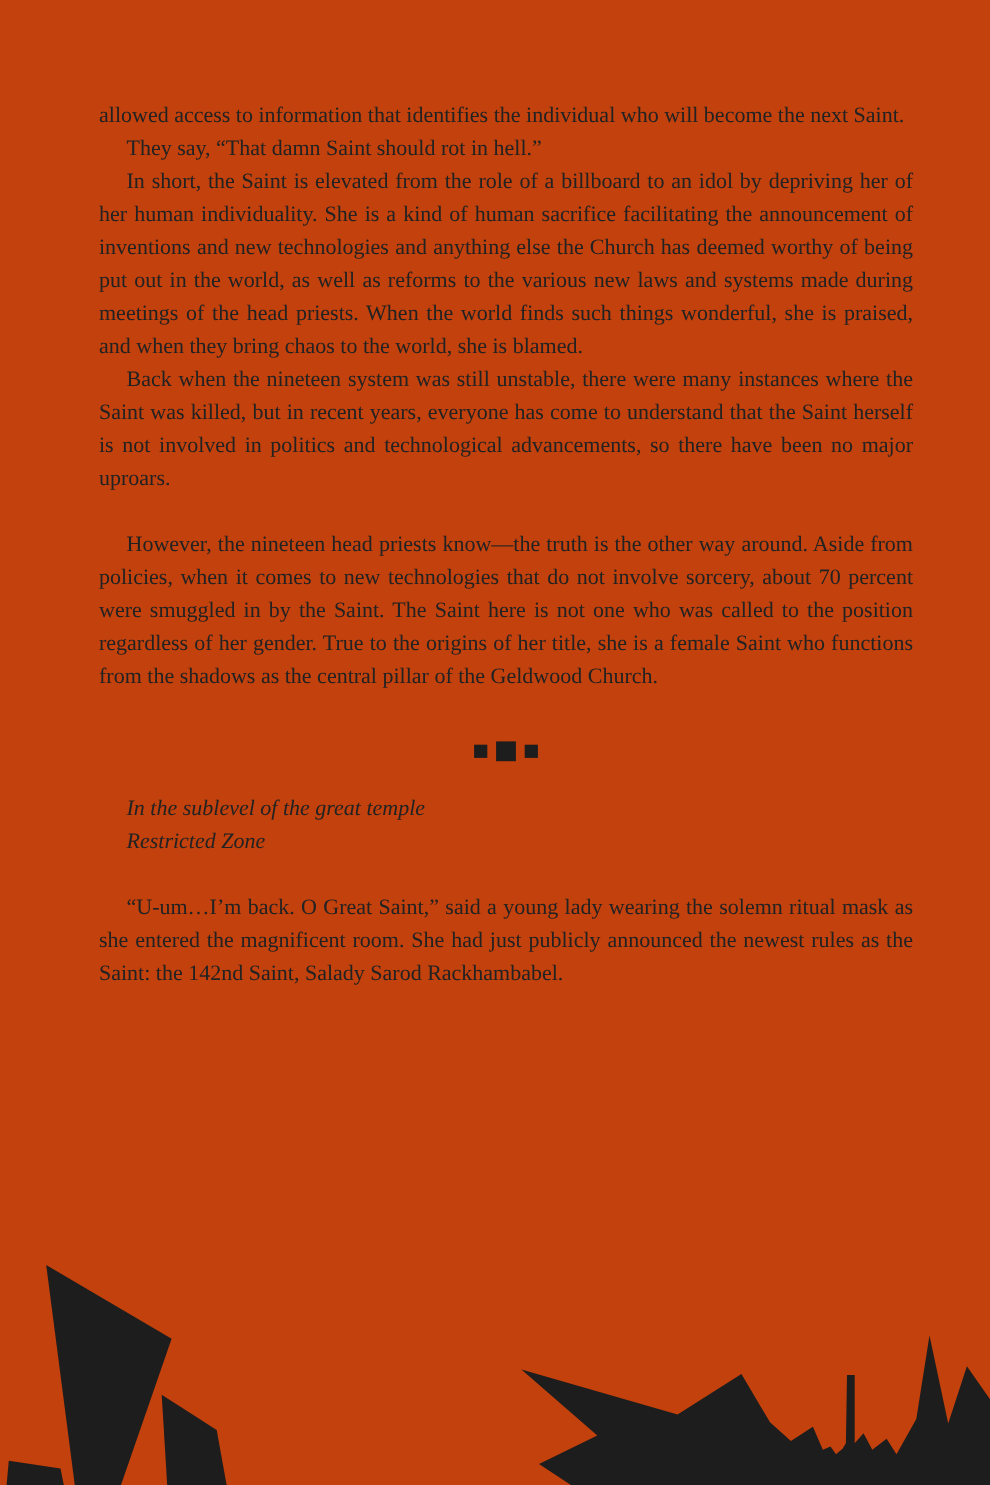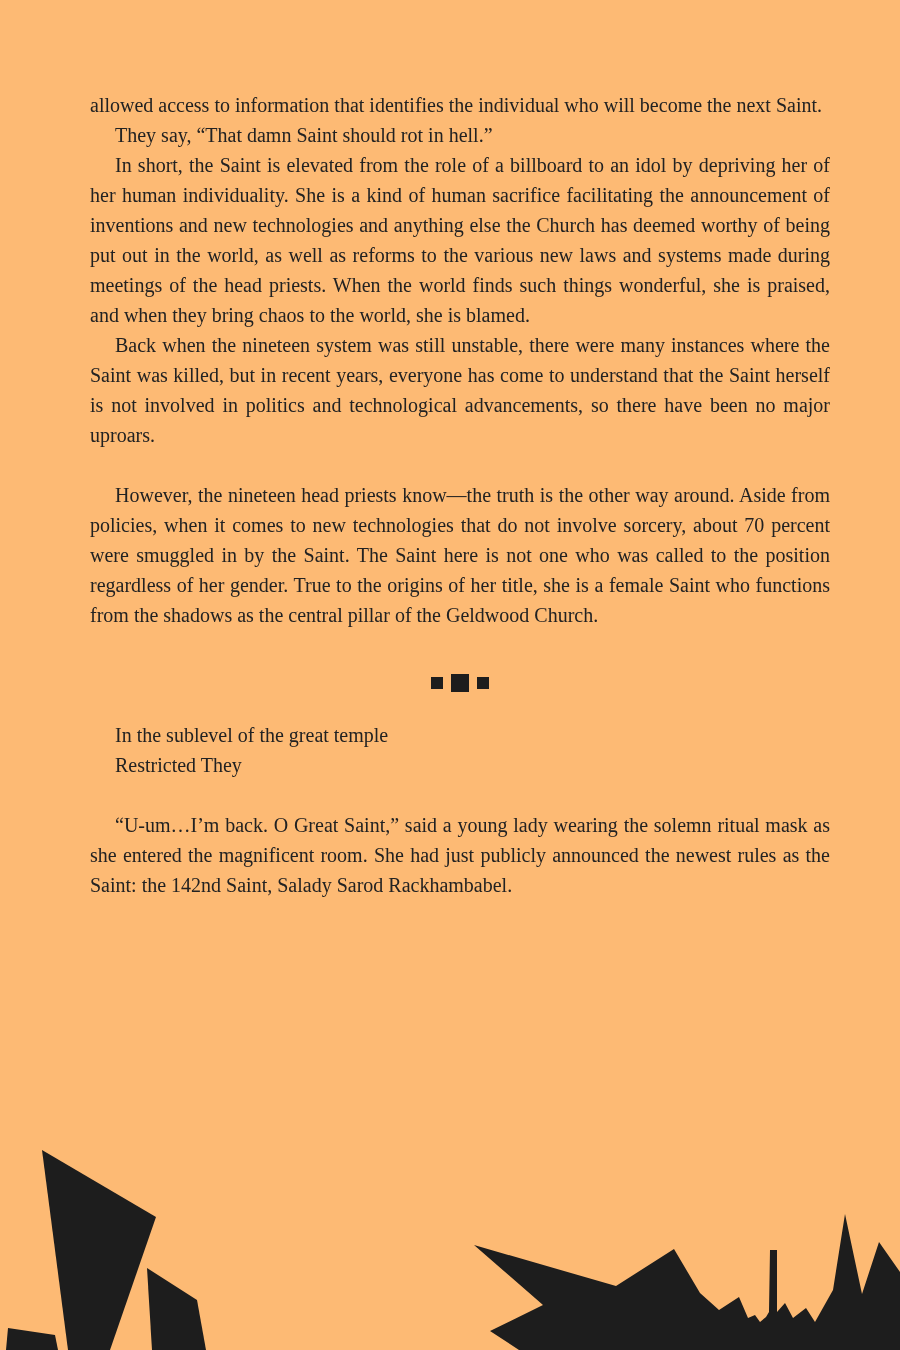--- a/index.html
+++ b/index.html
@@ -1,21 +1,21 @@
 <!DOCTYPE html>
 <html><head>
 <meta charset="utf-8">
 <style>
   html,body { margin:0; padding:0; }
   body { background:#e8e8e8; }
   .page {
     position:relative;
     width:900px; height:1350px;
     margin:0 auto;
-    background:#fdba74;
+    background:#c2410c;
     overflow:hidden;
     font-family:"Liberation Serif","DejaVu Serif",serif;
     color:#222222;
   }
   .text-block {
     position:absolute;
     left:90px; top:90px;
     width:740px;
     font-size:20px;
     line-height:30px;
@@ -31,21 +31,21 @@
     margin:30px 0 15px 0;
     height:45px;
     display:flex;
     align-items:center;
     justify-content:center;
     gap:8px;
   }
   .sq { background:#1d1d1d; display:inline-block; }
   .sq-s { width:12px; height:12px; }
   .sq-l { width:18px; height:18px; }
-  .scene-setting { padding-left:25px; }
+  .scene-setting { padding-left:25px; font-style:italic; }
   .scene-setting .line { display:block; }
   .artwork {
     position:absolute;
     left:0; top:1130px;
     width:900px; height:220px;
     display:block;
   }
 </style>
 </head>
 <body>
@@ -60,21 +60,21 @@
     <p class="gap">However, the nineteen head priests know—the truth is the other way around. Aside from policies, when it comes to new technologies that do not involve sorcery, about 70 percent were smuggled in by the Saint. The Saint here is not one who was called to the position regardless of her gender. True to the origins of her title, she is a female Saint who functions from the shadows as the central pillar of the Geldwood Church.</p>
 
     <div class="scene-break">
       <span class="sq sq-s"></span>
       <span class="sq sq-l"></span>
       <span class="sq sq-s"></span>
     </div>
 
     <div class="scene-setting">
       <span class="line">In the sublevel of the great temple</span>
-      <span class="line">Restricted They</span>
+      <span class="line">Restricted Zone</span>
     </div>
 
     <p class="gap">“U-um…I’m back. O Great Saint,” said a young lady wearing the solemn ritual mask as she entered the magnificent room. She had just publicly announced the newest rules as the Saint: the 142nd Saint, Salady Sarod Rackhambabel.</p>
   </div>
 
   <svg class="artwork" viewBox="0 0 900 220" xmlns="http://www.w3.org/2000/svg">
     <polygon points="42,20 156,87 110,220 68,220" fill="#1d1d1d"></polygon>
     <polygon points="147,138 197,170 206,220 152,220" fill="#1d1d1d"></polygon>
     <polygon points="8,198 55,205 58,220 6,220" fill="#1d1d1d"></polygon>
     <polygon points="519,220 490,201 543,175 474,115 616,156 674,119 700,163 719,180 739,167 748,188 755,185 760,192 766,187 769,182 770,120 777,120 777,182 785,173 793,188 806,178 815,192 833,160 845,84 862,164 879,112 900,142 900,220" fill="#1d1d1d"></polygon>

